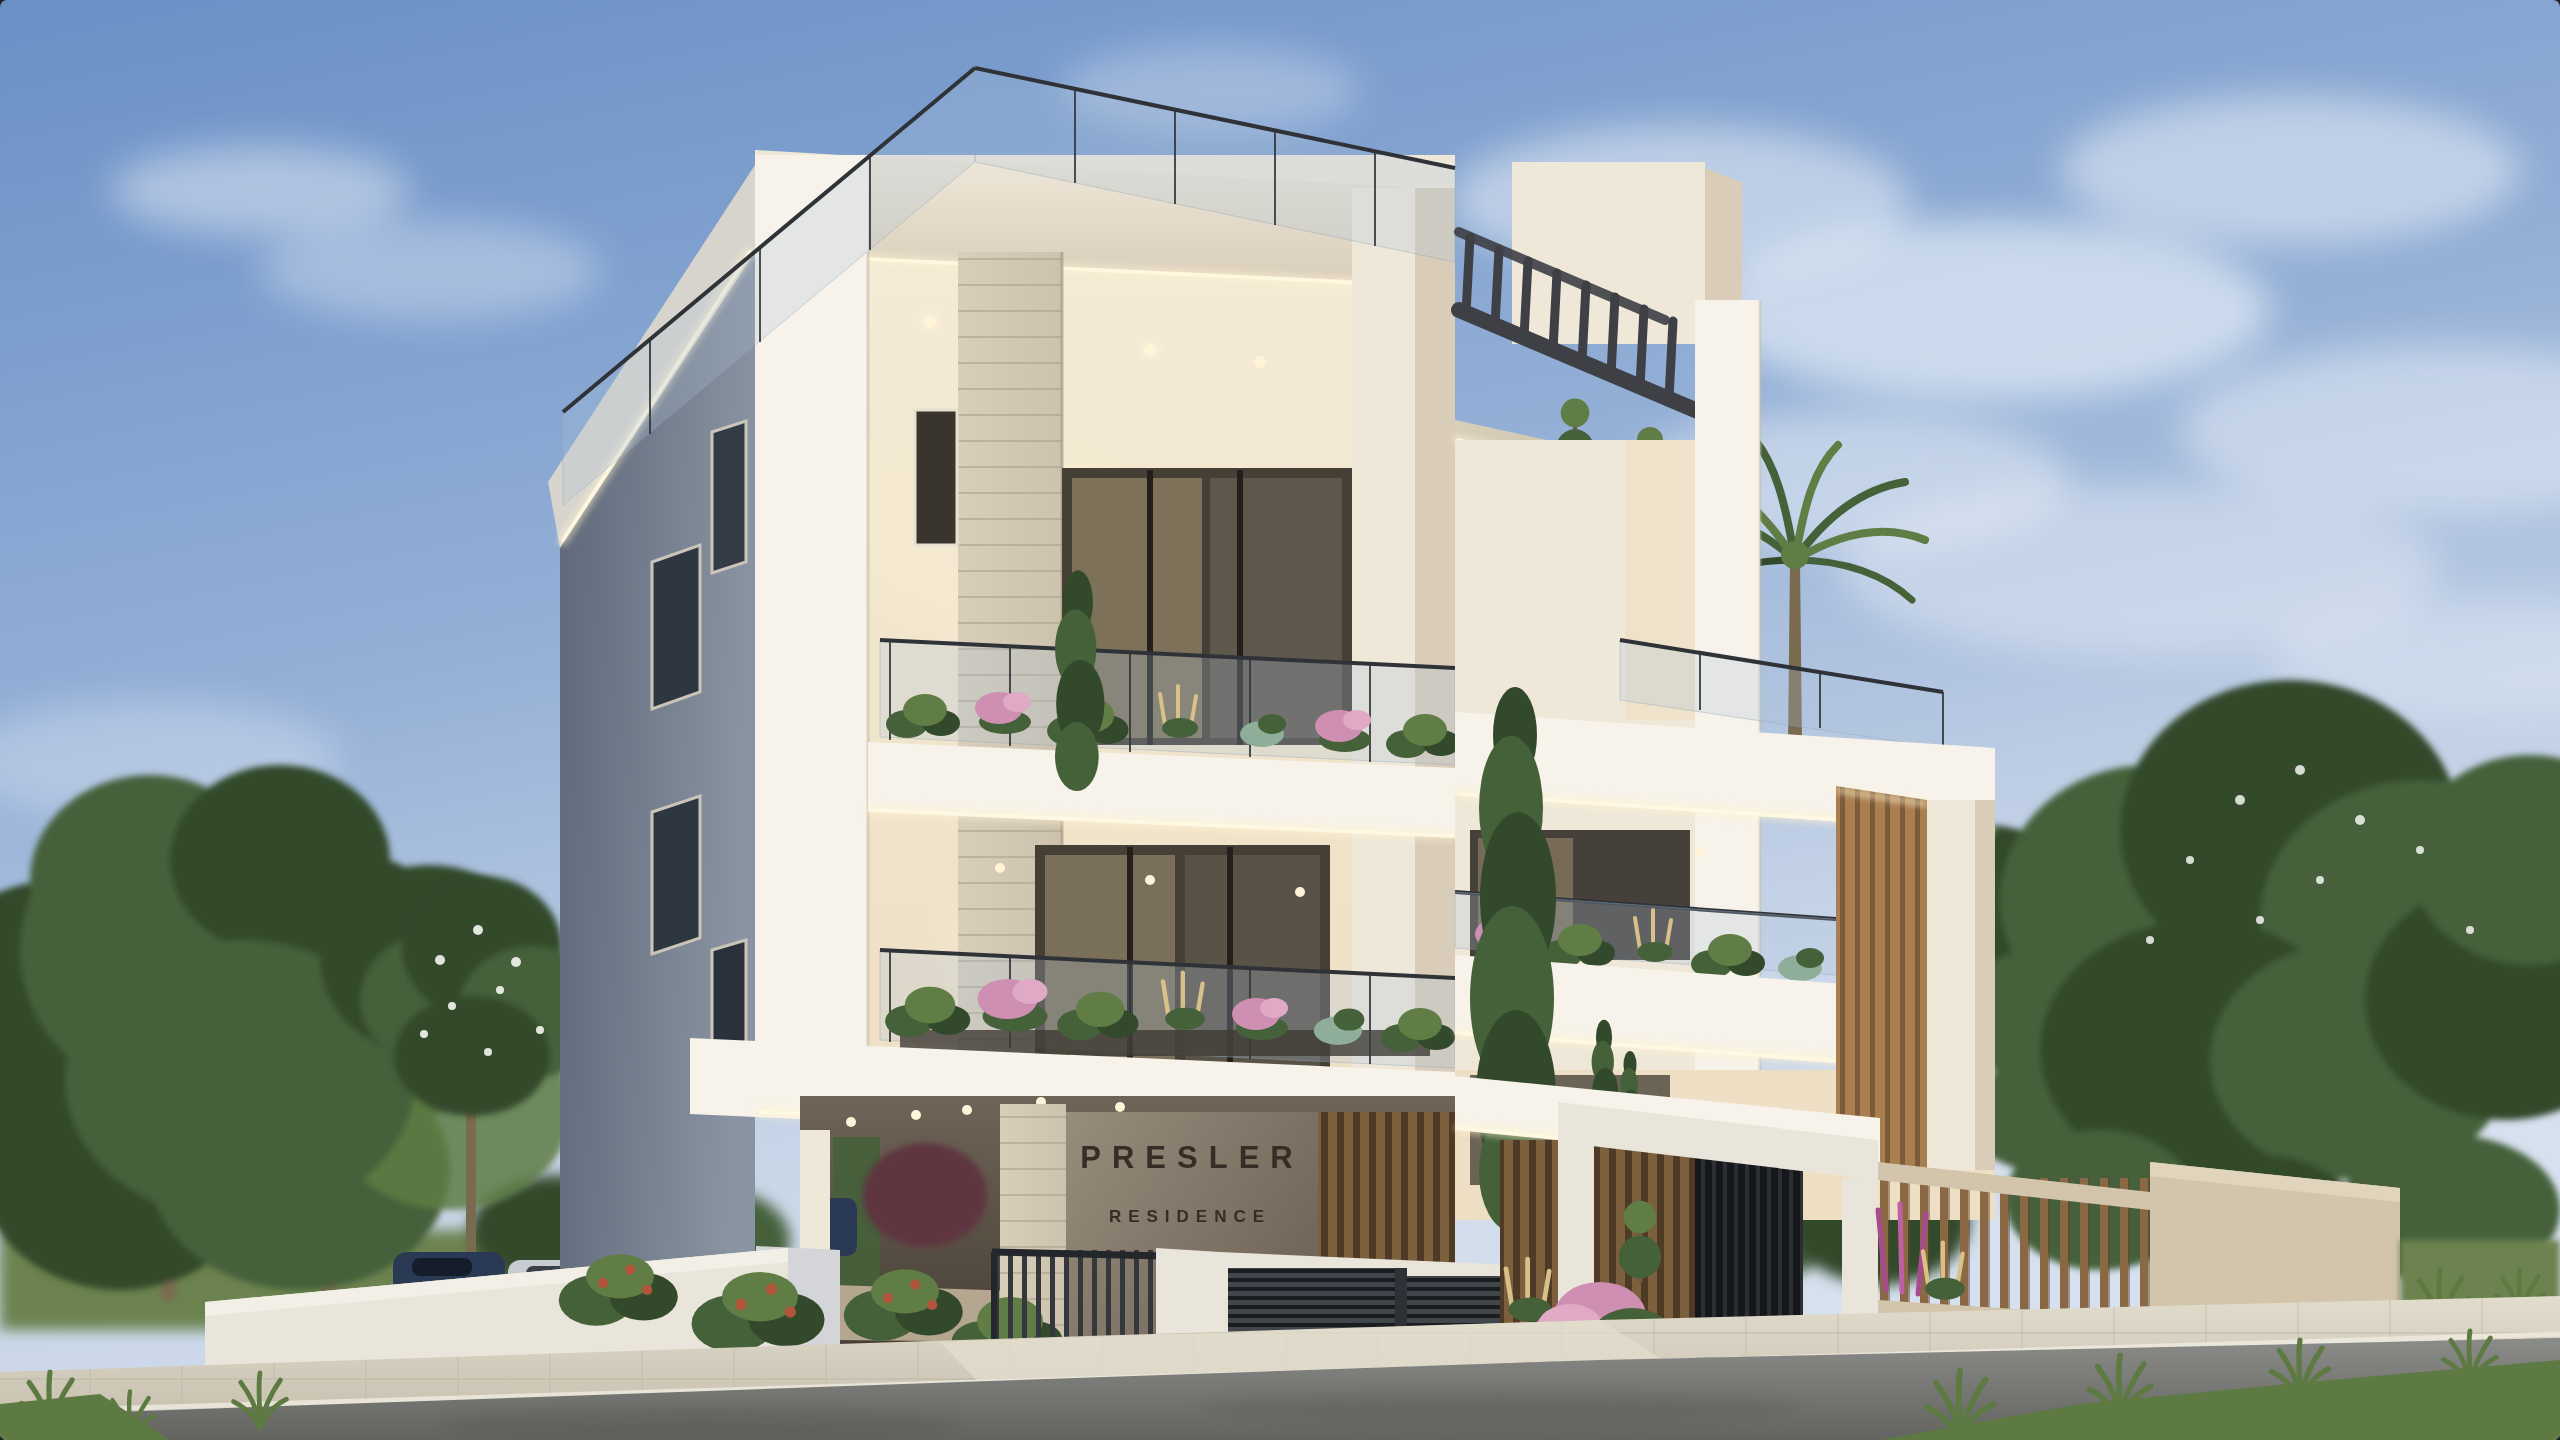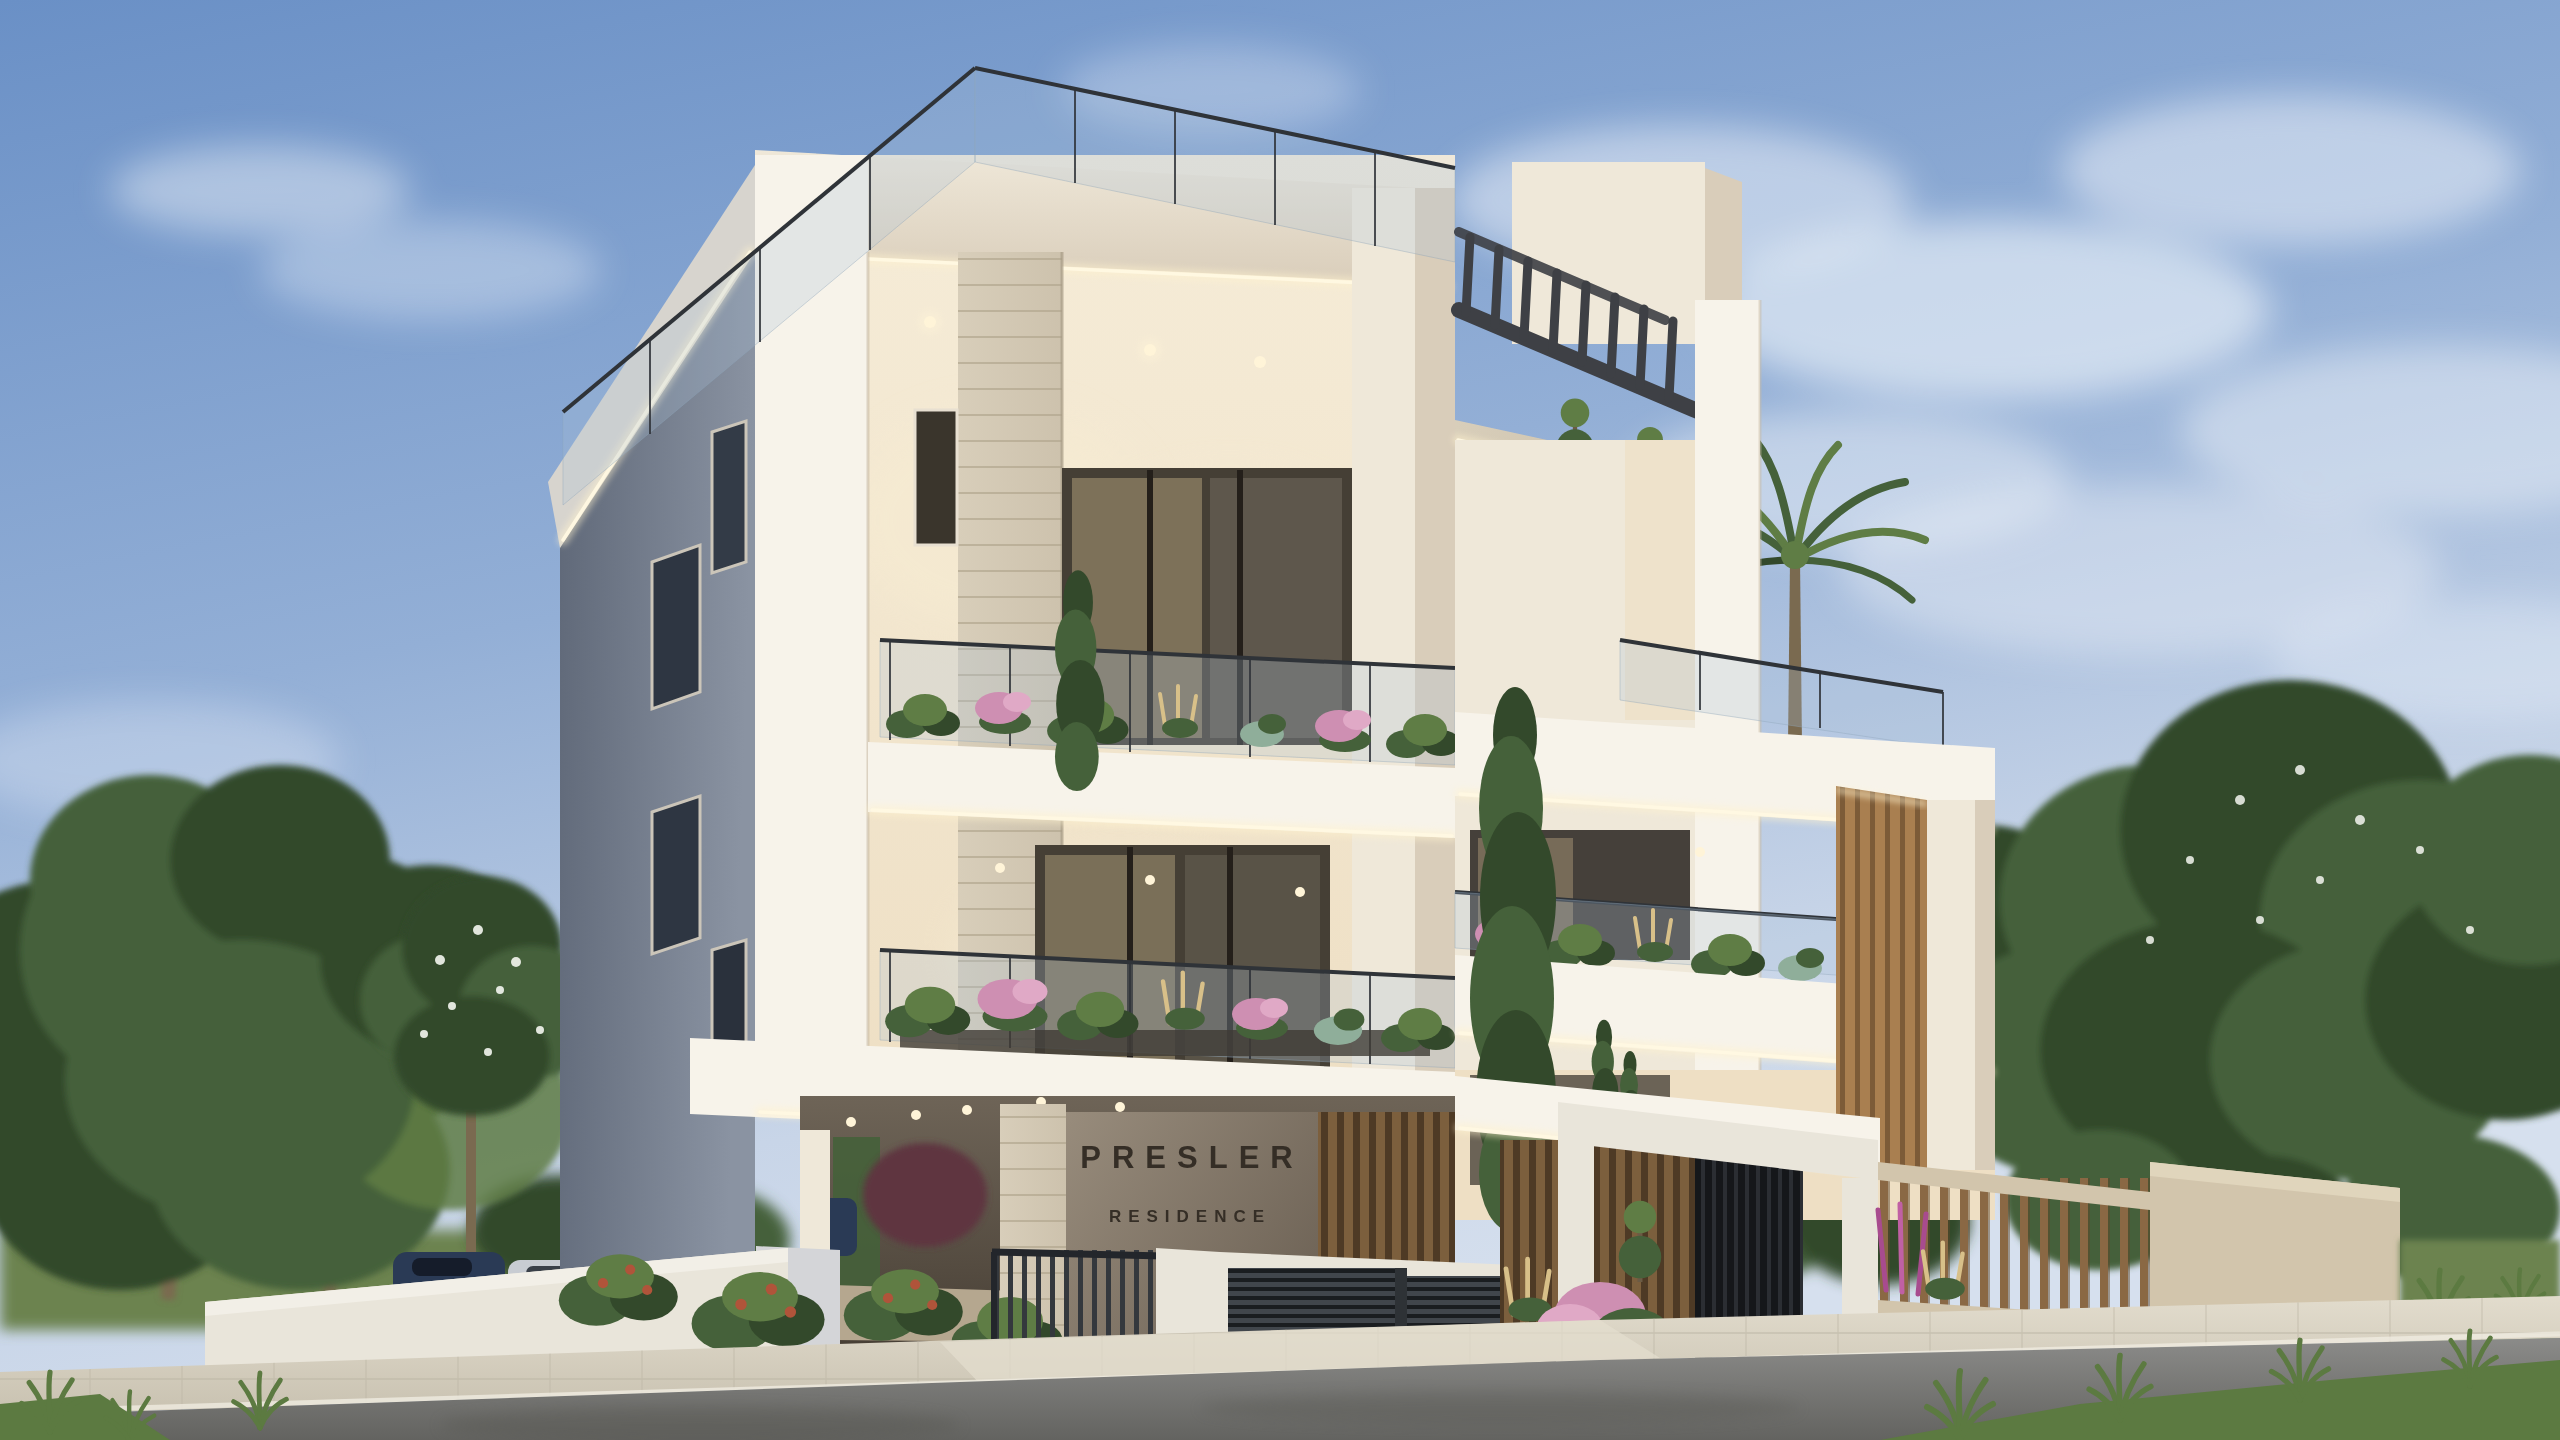--- a/index.html
+++ b/index.html
@@ -1,17 +1,17 @@
 <!DOCTYPE html>
 <html style="--sky-top: #6A90C6; --sky-mid: #93AFD6; --sky-horizon: #C8D5E8; --cloud: #F2F6FB; --facade-cream: #EFE8D9; --facade-bright: #F7F3EA; --facade-warm: #EEDFC4; --facade-shadow: #D9CDBA; --side-wall-dark: #5E6777; --side-wall-light: #8A93A2; --glass-dark: #3A352C; --glass-warm: #D3BD92; --rail-metal: #2F3338; --glass-tint: #A9C3D8; --led-glow: #FFF3CF; --stone: #CDC2AD; --stone-line: #B2A68E; --sign-wall: #8D8172; --sign-wall-dark: #6E6356; --sign-text: #352E26; --wood: #A97F50; --wood-dark: #7C5B38; --pergola: #3E4045; --leaf-dark: #33492B; --leaf-mid: #45613A; --leaf-light: #5F7D45; --leaf-pink: #CE8FB2; --leaf-pink-light: #E0A9C6; --leaf-wheat: #D8C089; --leaf-blue: #8FAE9A; --grass: #5C7A41; --field: #6C834F; --wall-white: #E9E5DA; --wall-beige: #D2C5AC; --fence-dark: #34383D; --sidewalk: #D9D3C4; --sidewalk-line: #BCB5A4; --road: #8B8B89; --road-dark: #636360; --trunk: #7A6A50; --car-black: #101113; --car-navy: #2A3A55; --car-silver: #C8CCD2; --berry: #B0543A; --blossom: #F4F6F0;"><head>
 <meta charset="utf-8">
 <style>
   html,body{margin:0;padding:0;background:#222;}
   .stage{position:relative;width:2560px;height:1440px;overflow:hidden;
-         font-family:"Liberation Sans",sans-serif;}
+         font-family:"Liberation Sans",sans-serif;border-radius:7px;}
   .stage svg{position:absolute;inset:0;display:block;}
   .ledGlow{stroke:var(--led-glow);stroke-width:11;opacity:.5;filter:url(#b6);fill:none;stroke-linecap:round;}
   .ledCore{stroke:#FFF8E2;stroke-width:3.5;opacity:.95;fill:none;stroke-linecap:round;}
   .rail{stroke:var(--rail-metal);stroke-width:4;fill:none;}
   .post{stroke:var(--rail-metal);stroke-width:2;opacity:.85;fill:none;}
   .glass{fill:var(--glass-tint);fill-opacity:.26;stroke:#8FA6B8;stroke-width:1;stroke-opacity:.4;}
   .sign-title{font-weight:bold;font-size:31px;letter-spacing:11px;fill:var(--sign-text);}
   .sign-sub{font-weight:bold;font-size:17px;letter-spacing:7px;fill:var(--sign-text);}
   .downlight{fill:#FFF4D8;}
 </style>

